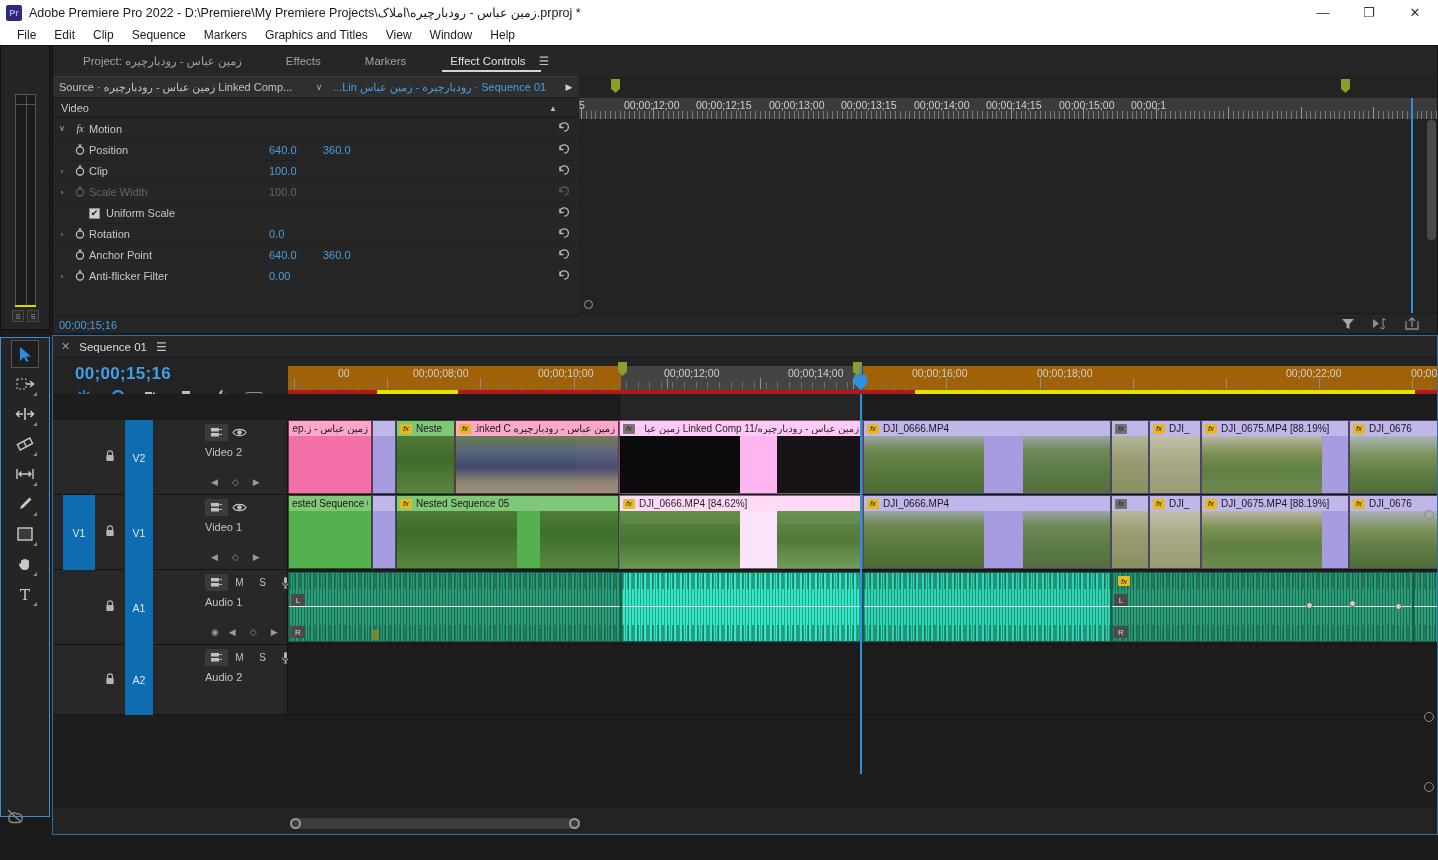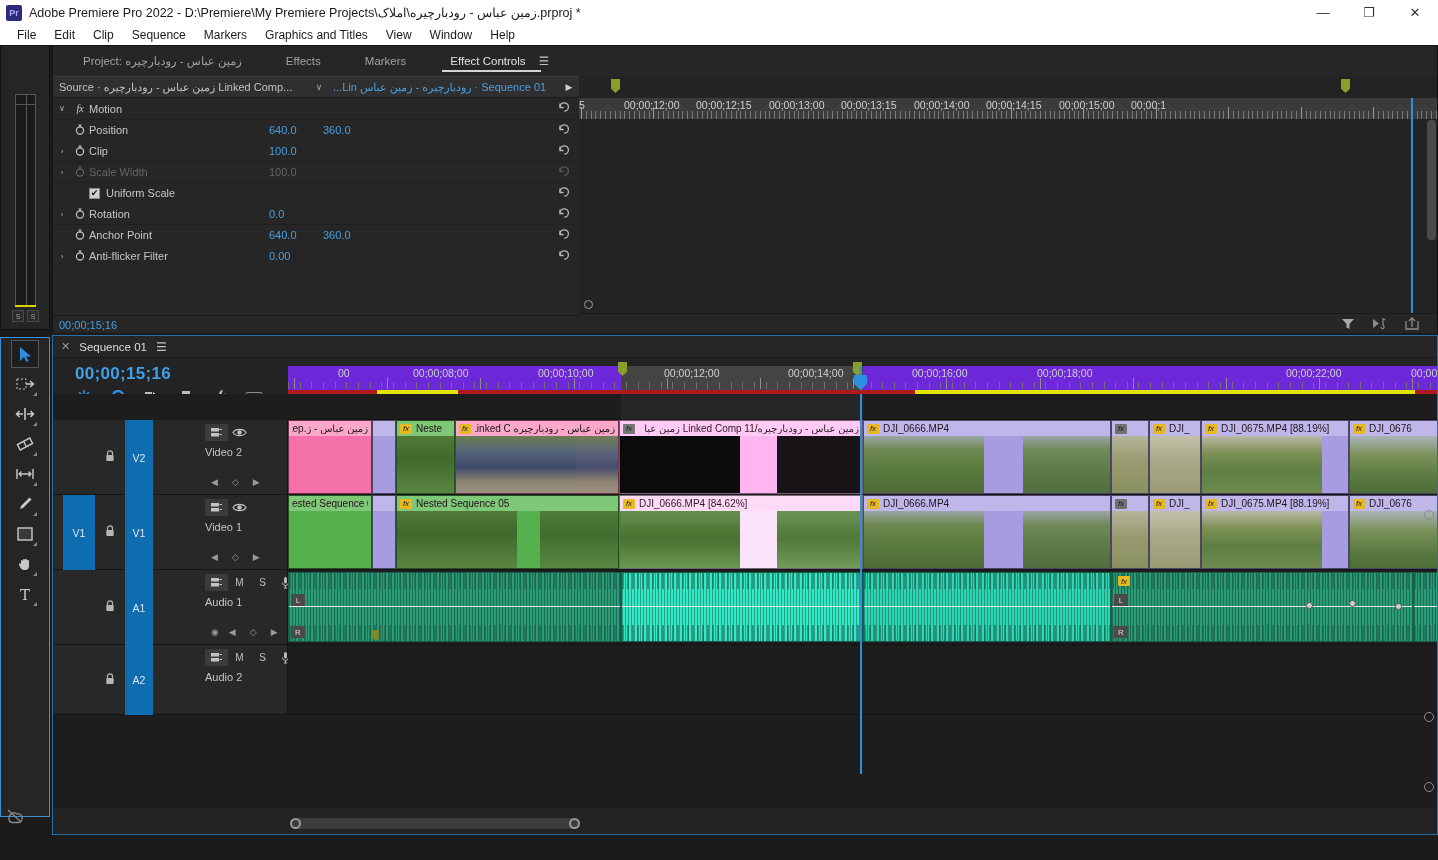--- a/index.html
+++ b/index.html
@@ -115,21 +115,21 @@
   .tl-panel{ position:absolute; left:52px; top:290px; width:1386px; height:500px; background:#232323; border:1px solid #2d6fa5;}
   .tl-tabbar{ height:22px; background:#262626; display:flex; align-items:center; padding-left:8px; gap:9px; border-bottom:1px solid #1a1a1a;}
   .tl-x{ color:#9a9a9a; font-size:11px;}
   .tl-tabname{ color:#dcdcdc; font-size:11.5px;}
   .tl-hamb{ color:#c0c0c0; font-size:12px;}
 
   .tl-tc{ position:absolute; left:22px; top:28px; color:#3fa0ea; font-size:17px; font-weight:bold; letter-spacing:0.3px;}
   .tl-tools{ position:absolute; left:22px; top:52px; display:flex; gap:16px; align-items:center;}
   .tl-tool{ width:18px;height:18px; display:flex; align-items:center; justify-content:center; color:#bdbdbd;}
 
-  .tl-ruler{ position:absolute; left:235px; top:30px; right:0; height:24px; background:#6d28d9;}
+  .tl-ruler{ position:absolute; left:235px; top:30px; right:0; height:24px; background:#a16207;}
   .tl-ruler .seg-hl{ position:absolute; top:0; height:24px; background:#444;}
   .tl-ruler .tick{ position:absolute; top:16px; width:1px; height:7px; background:#6e6e6e;}
   .tl-ruler .tickbig{ position:absolute; top:12px; width:1px; height:11px; background:#8e8e8e;}
   .tl-ruler .lbl{ position:absolute; top:1px; font-size:10.5px; color:#cfcfcf; white-space:nowrap;}
   .wab{ position:absolute; left:235px; top:54px; right:0; height:4px; background:#b11a1a;}
   .wab .yellow{ position:absolute; top:0; height:4px; background:#e3e300;}
 
   .tracks{ position:absolute; left:0; top:58px; right:0; bottom:26px; background:#1d1d1d; overflow:hidden;}
   .thead{ position:absolute; left:0; width:235px; background:#282828; border-bottom:1px solid #141414; border-right:1px solid #141414;}
   .tcontent{ position:absolute; left:235px; right:0; border-bottom:1px solid #141414; background:#1d1d1d;}
@@ -288,20 +288,24 @@
     </div>
 
     <div class="ec-left">
       <div class="ec-srcrow">
         <div class="ec-src-a">Source · زمین عباس - رودبارچیرە Linked Comp...</div>
         <div class="ec-src-chev">∨</div>
         <div class="ec-src-b">Sequence 01 · رودبارچیرە - زمین عباس Lin...</div>
         <div class="ec-src-arrow">▶</div>
       </div>
 
+      <div class="ec-videohdr">
+        <span>Video</span>
+        <span class="tri">▲</span>
+      </div>
 
       <div class="prow" style="height:22px;">
         <span class="p-chev">∨</span>
         <span class="p-stop" style="font-style:italic;font-family:'Liberation Serif',serif;">fx</span>
         <span class="p-label">Motion</span>
         <span class="disc">
           <svg width="13" height="12" viewBox="0 0 13 12">
               <path d="M2 6 a4.2 4.2 0 114.2 4.2" fill="none" stroke="#b9b9b9" stroke-width="1.3"></path>
               <path d="M2 2.5 L2 6.5 L5.6 6.5" fill="none" stroke="#b9b9b9" stroke-width="1.3"></path>
             </svg>

